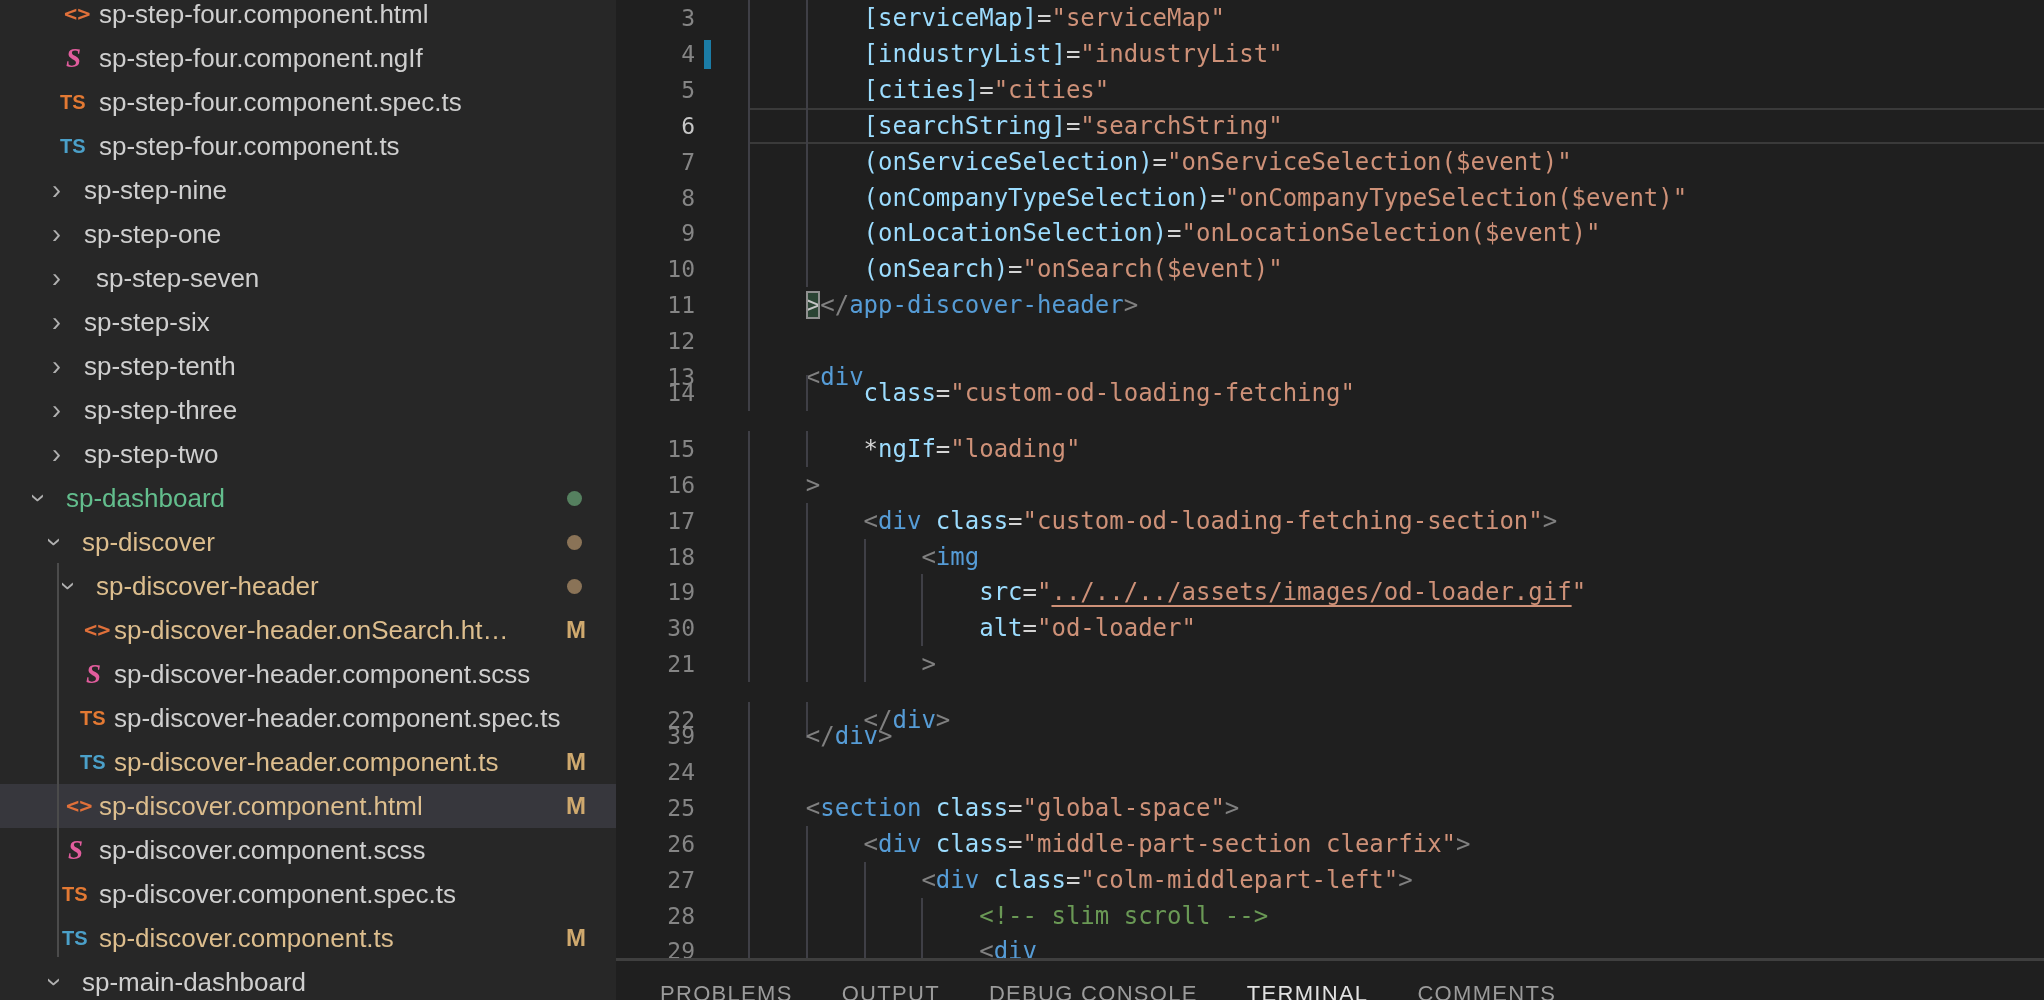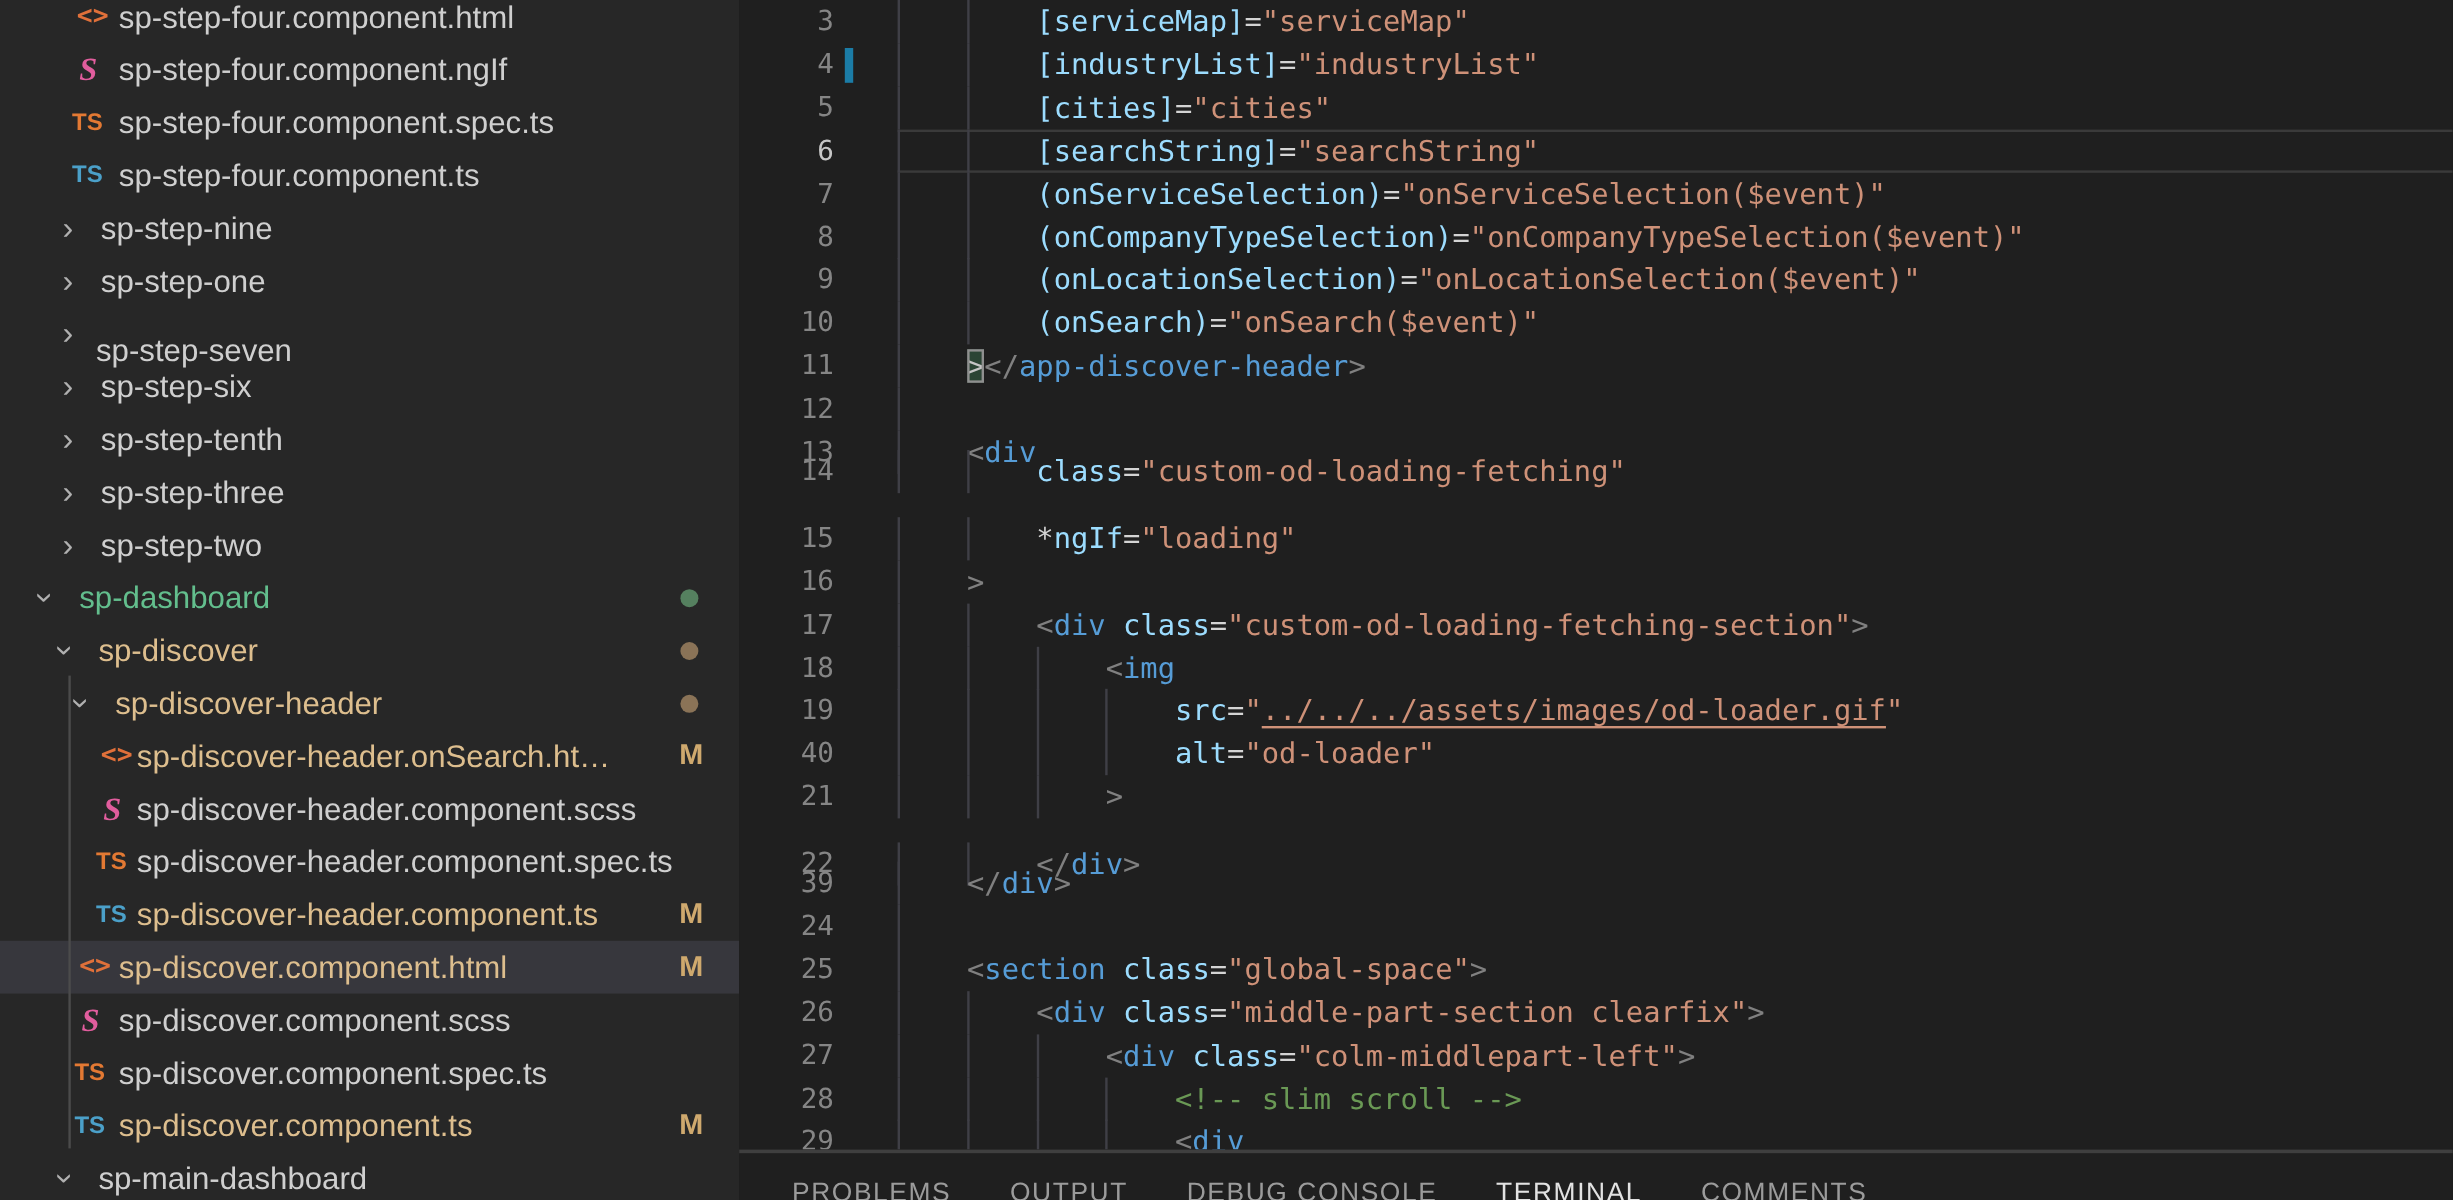--- a/index.html
+++ b/index.html
@@ -99,21 +99,21 @@
       <div class="row" style="top: 168px;">
         <span class="chev" style="left: 52px;">›</span>
         <span class="label" style="left: 84px;">sp-step-nine</span>
       </div>
       <div class="row" style="top: 212px;">
         <span class="chev" style="left: 52px;">›</span>
         <span class="label" style="left: 84px;">sp-step-one</span>
       </div>
       <div class="row" style="top: 256px;">
         <span class="chev" style="left: 52px;">›</span>
-        <span class="label" style="left: 80px; margin-top: 14px;">sp-step-seven</span>
+        <span class="label" style="left: 96px;">sp-step-seven</span>
       </div>
       <div class="row" style="top: 300px;">
         <span class="chev" style="left: 52px;">›</span>
         <span class="label" style="left: 84px;">sp-step-six</span>
       </div>
       <div class="row" style="top: 344px;">
         <span class="chev" style="left: 52px;">›</span>
         <span class="label" style="left: 84px;">sp-step-tenth</span>
       </div>
       <div class="row" style="top: 388px;">
@@ -279,21 +279,21 @@
       </div>
       <div class="cline" style="top: 574.4px;">
         <div class="num">19</div>
         <div class="iguide" style="left: 132px;"></div>
         <div class="iguide" style="left: 189.8px;"></div>
         <div class="iguide" style="left: 247.6px;"></div>
         <div class="iguide" style="left: 305.4px;"></div>
         <pre><span>                </span><span class="tk-attr">src</span><span class="tk-text">=</span><span class="tk-string">"</span><span class="tk-string-link">../../../assets/images/od-loader.gif</span><span class="tk-string">"</span></pre>
       </div>
       <div class="cline" style="top: 610.3px;">
-        <div class="num">40</div>
+        <div class="num">30</div>
         <div class="iguide" style="left: 132px;"></div>
         <div class="iguide" style="left: 189.8px;"></div>
         <div class="iguide" style="left: 247.6px;"></div>
         <div class="iguide" style="left: 305.4px;"></div>
         <pre><span>                </span><span class="tk-attr">alt</span><span class="tk-text">=</span><span class="tk-string">"od-loader"</span></pre>
       </div>
       <div class="cline" style="top: 646.2px;">
         <div class="num">21</div>
         <div class="iguide" style="left: 132px;"></div>
         <div class="iguide" style="left: 189.8px;"></div>

